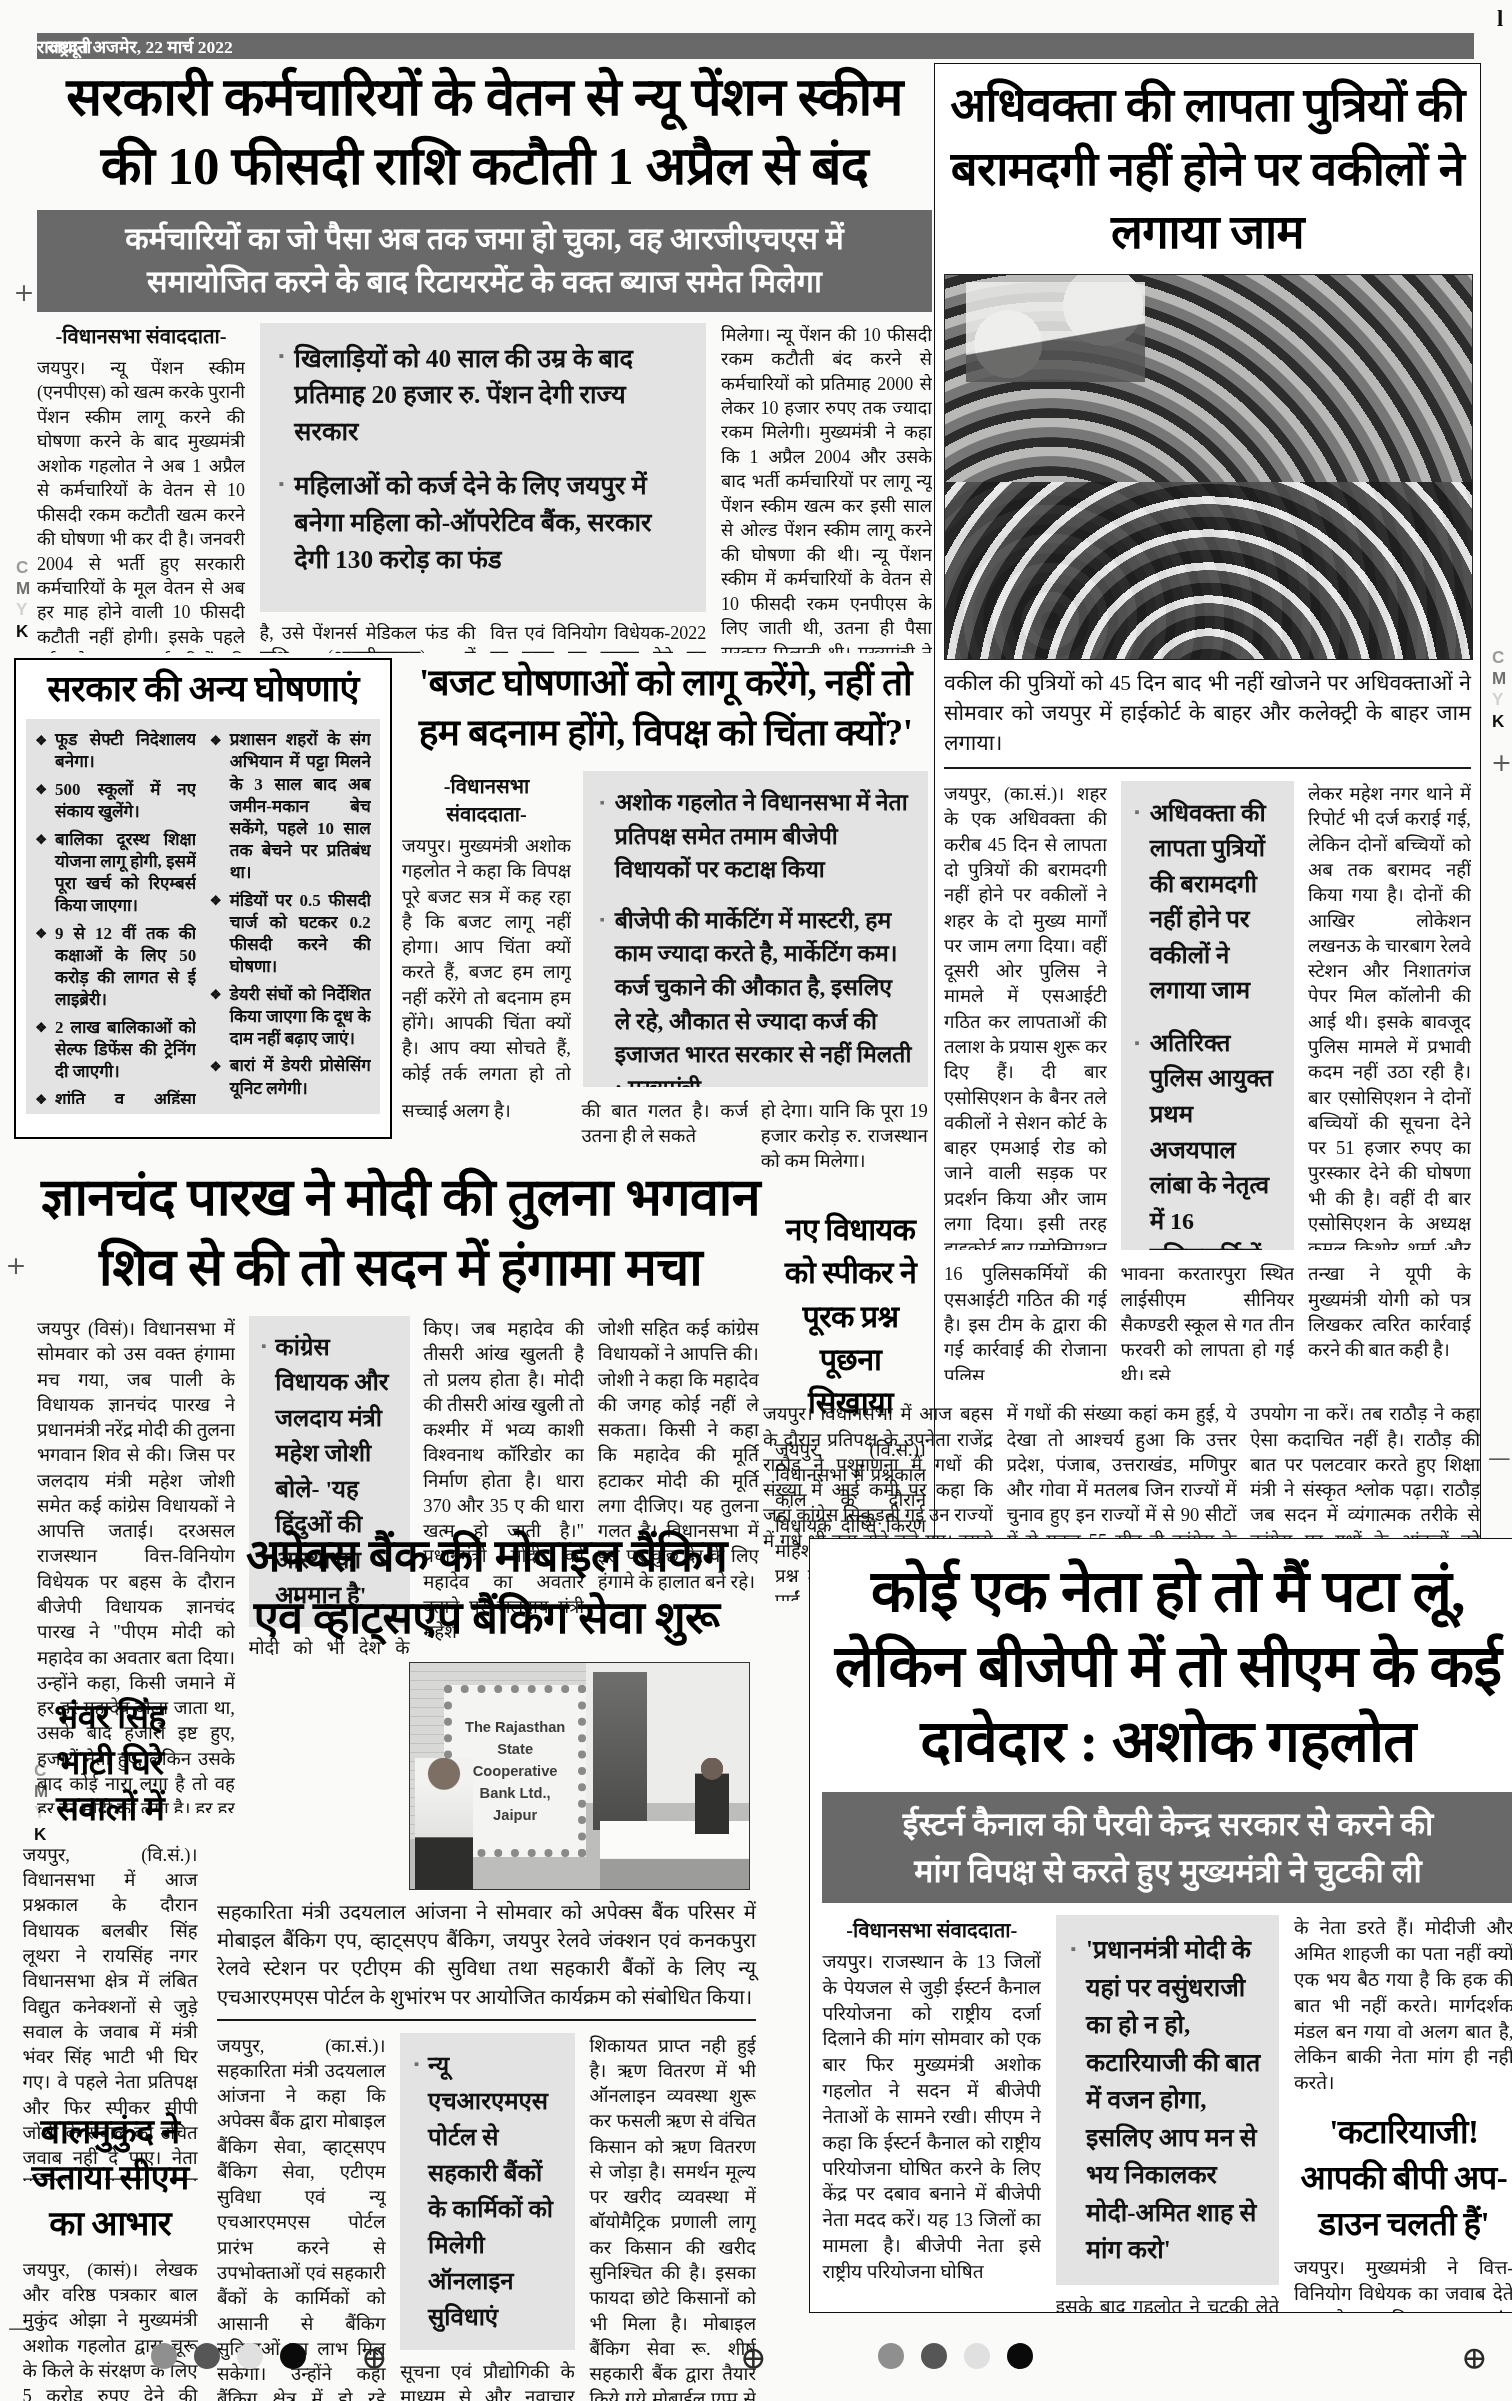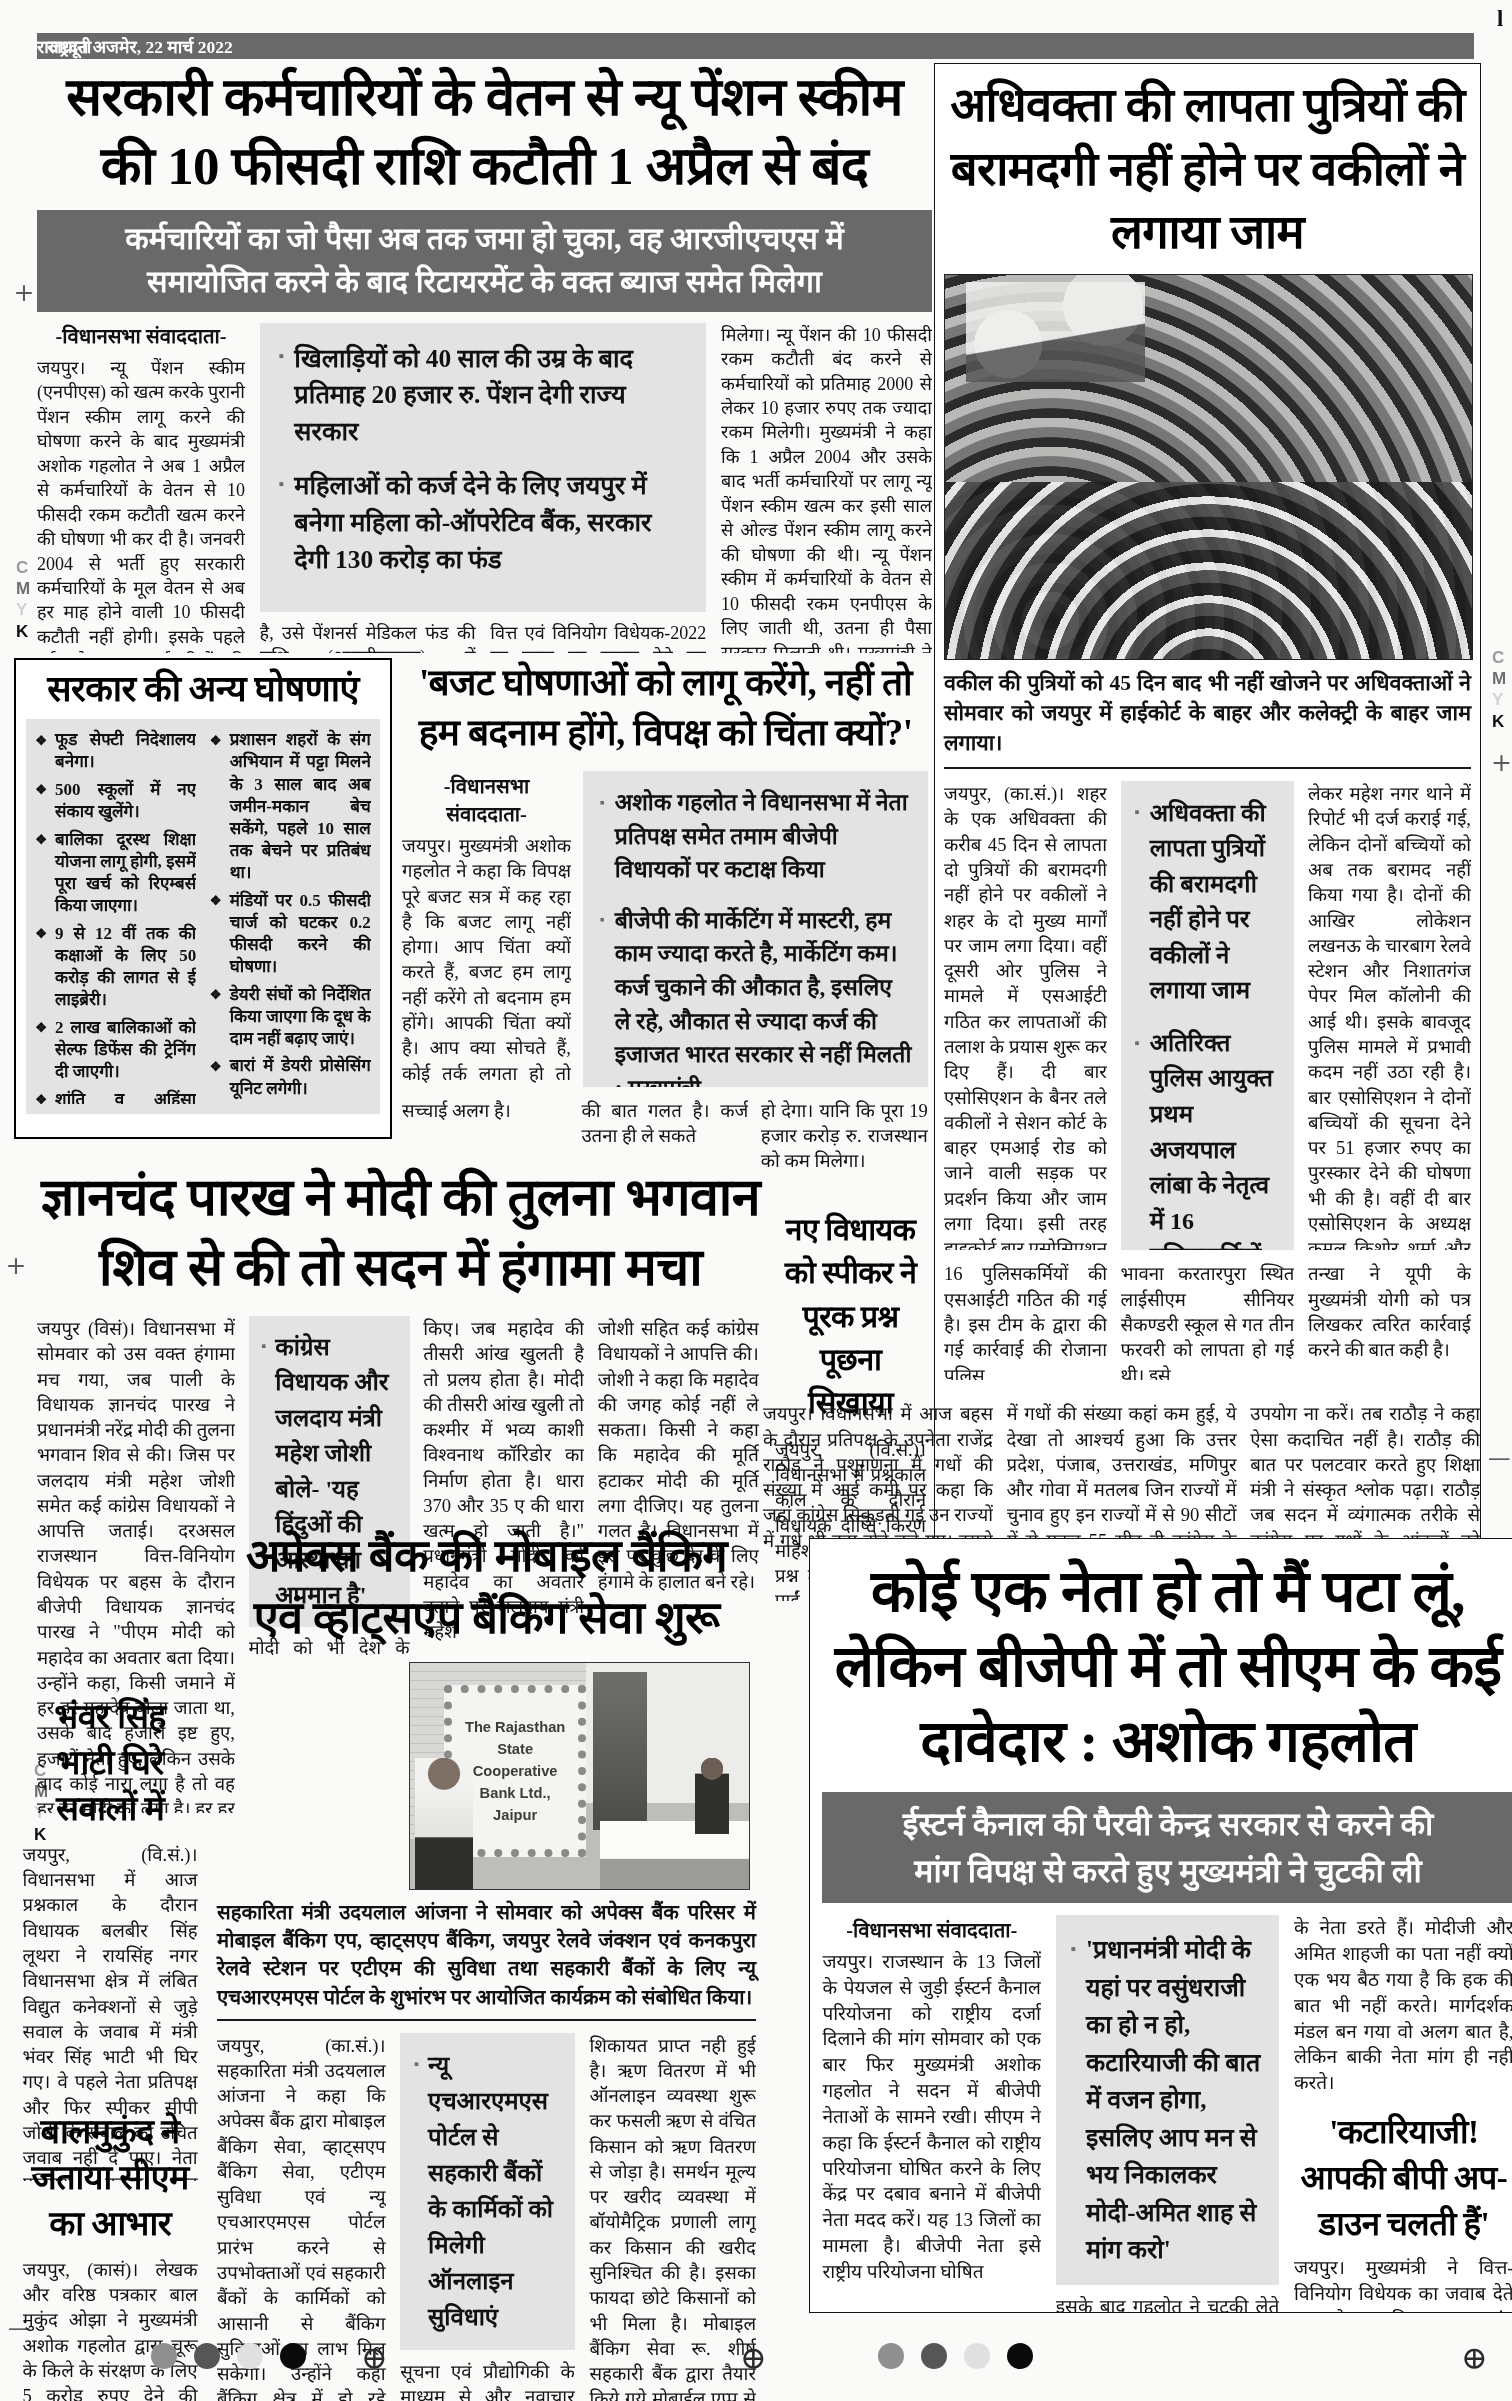--- a/index.html
+++ b/index.html
@@ -12,21 +12,21 @@
   .graybar{background:#696969;color:#fff;font-weight:bold;text-align:center;}
   .gbox{background:#e3e3e3;box-sizing:border-box;}
   .gbox .item{display:flex;gap:10.2px;margin-bottom:17px;font-weight:bold;}
   .gbox .mk{color:#6e6e6e;font-size:0.62em;padding-top:5.6px;}
   .dia .item{display:flex;gap:8px;margin-bottom:5.6px;}
   .dia .mk{color:#111;font-size:0.78em;padding-top:2.3px;}
   .mk-text{display:block;}
   .cols{display:flex;}
   .col{box-sizing:border-box;overflow:hidden;}
   .photo{position:relative;overflow:hidden;background:#c9c9c6;}
-  .caption{font-weight:bold;font-size:20.3px;line-height:1.4;text-align:justify;}
+  .caption{font-weight:normal;font-size:20.3px;line-height:1.4;text-align:justify;}
   .rule{border-top:2.3px solid #1a1a1a;}
   .boxed{border:1.7px solid #121212;background:#fff;}
   .reg-dot{width:26px;height:26px;border-radius:50%;display:inline-block;margin-right:17px;vertical-align:middle;}
   .cmyk-col{display:flex;flex-direction:column;gap:3.4px;font-family:"Liberation Sans","DejaVu Sans",sans-serif;
             font-weight:bold;font-size:17px;line-height:1.05;}
   .mark{color:#5a5a5a;font-family:"DejaVu Sans",sans-serif;}
   .oplus{font-size:32px;color:#2a2a2a;}
   
   .crowd{background:
     radial-gradient(circle at 12% 18%, #e8e8e6 0 34px, transparent 34px),

